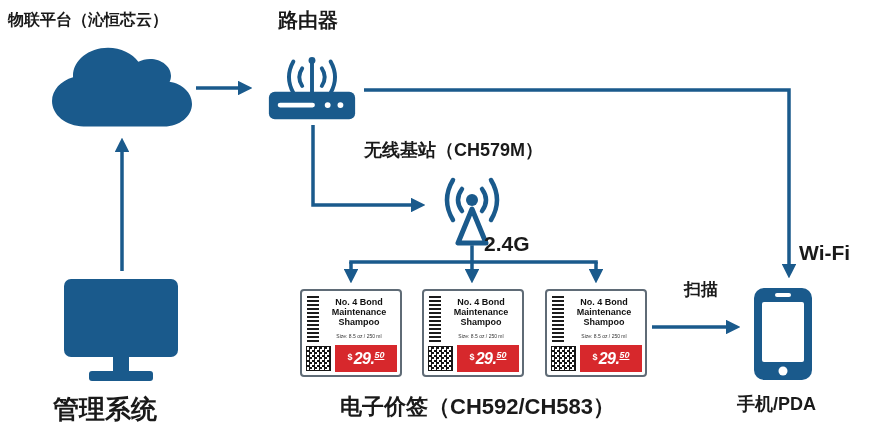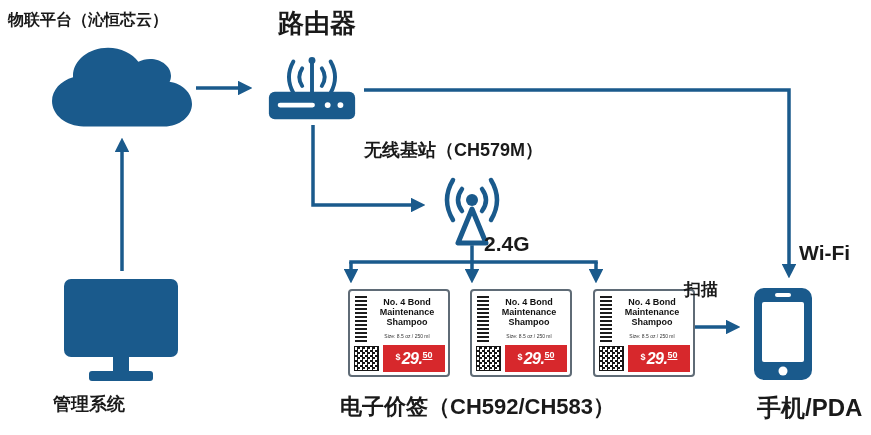--- a/index.html
+++ b/index.html
@@ -23,21 +23,20 @@
 
   
   .tag{
     position:absolute;
     top:289px;
     width:102px;
     height:88px;
     background:#fff;
     border:2px solid #5f6b76;
     border-radius:4px;
-    margin-left:48px;
   }
   .barcode{
     position:absolute; left:5px; top:5px; width:12px; height:46px;
     background:repeating-linear-gradient(180deg,#1c1c1c 0 2px,#ffffff 2px 4px);
   }
   .tag-title{
     position:absolute; left:19px; right:3px; top:6px;
     font-size:9px; font-weight:bold; text-align:center;
     line-height:1.12; color:#111;
   }
@@ -51,21 +50,21 @@
     border:1px solid #161616;
   }
   .price{
     position:absolute; left:33px; right:3px; bottom:3px; height:27px;
     background:#D7282C; color:#fff;
     display:flex; align-items:center; justify-content:center;
     font-weight:bold;
   }
   .price .cur{ font-size:9px; margin-right:1px; position:relative; top:-2px; }
   .price .main{ font-size:16px; letter-spacing:-0.5px;font-style:italic; }
-  .price .cents{ font-size:9px; position:relative; top:-4px; text-decoration:underline; }
+  .price .cents{ font-size:9px; position:relative; top:-4px; text-decoration:underline;font-style:italic; }
 </style>
 </head>
 <body>
 
 <svg width="871" height="435" style="position:absolute;left:0;top:0">
   <defs>
     <marker id="arr" viewBox="0 0 10 10" refX="7" refY="5" markerWidth="4.2" markerHeight="4.2" orient="auto">
       <path d="M0 0 L10 5 L0 10 Z" fill="#1A5A8C"></path>
     </marker>
   </defs>
@@ -165,20 +164,20 @@
   <div class="tag-sub">Size: 8.5 oz / 250 ml</div>
   <div class="qr"></div>
   <div class="price">
     <span class="cur">$</span>
       <span class="main">29.</span>
       <span class="cents">50</span>
   </div>
 </div>
 
 <div class="label" style="left:8px;top:10px;font-size:16px">物联平台（沁恒芯云）</div>
-<div class="label" style="left:278px;top:8px;font-size:26px">路由器</div>
+<div class="label" style="left:278px;top:8px;font-size:20px">路由器</div>
 <div class="label" style="left:364px;top:140px;font-size:18px">无线基站（CH579M）</div>
 <div class="label" style="left:484px;top:231px;font-size:21px">2.4G</div>
 <div class="label" style="left:684px;top:280px;font-size:17px">扫描</div>
 <div class="label" style="left:799px;top:240px;font-size:21px">Wi-Fi</div>
-<div class="label" style="left:53px;top:394px;font-size:18px">管理系统</div>
+<div class="label" style="left:53px;top:394px;font-size:26px">管理系统</div>
 <div class="label" style="left:340px;top:394px;font-size:22px">电子价签（CH592/CH583）</div>
-<div class="label" style="left:757px;top:394px;font-size:24px">手机/PDA</div>
+<div class="label" style="left:737px;top:394px;font-size:18px">手机/PDA</div>
 
 </body></html>

